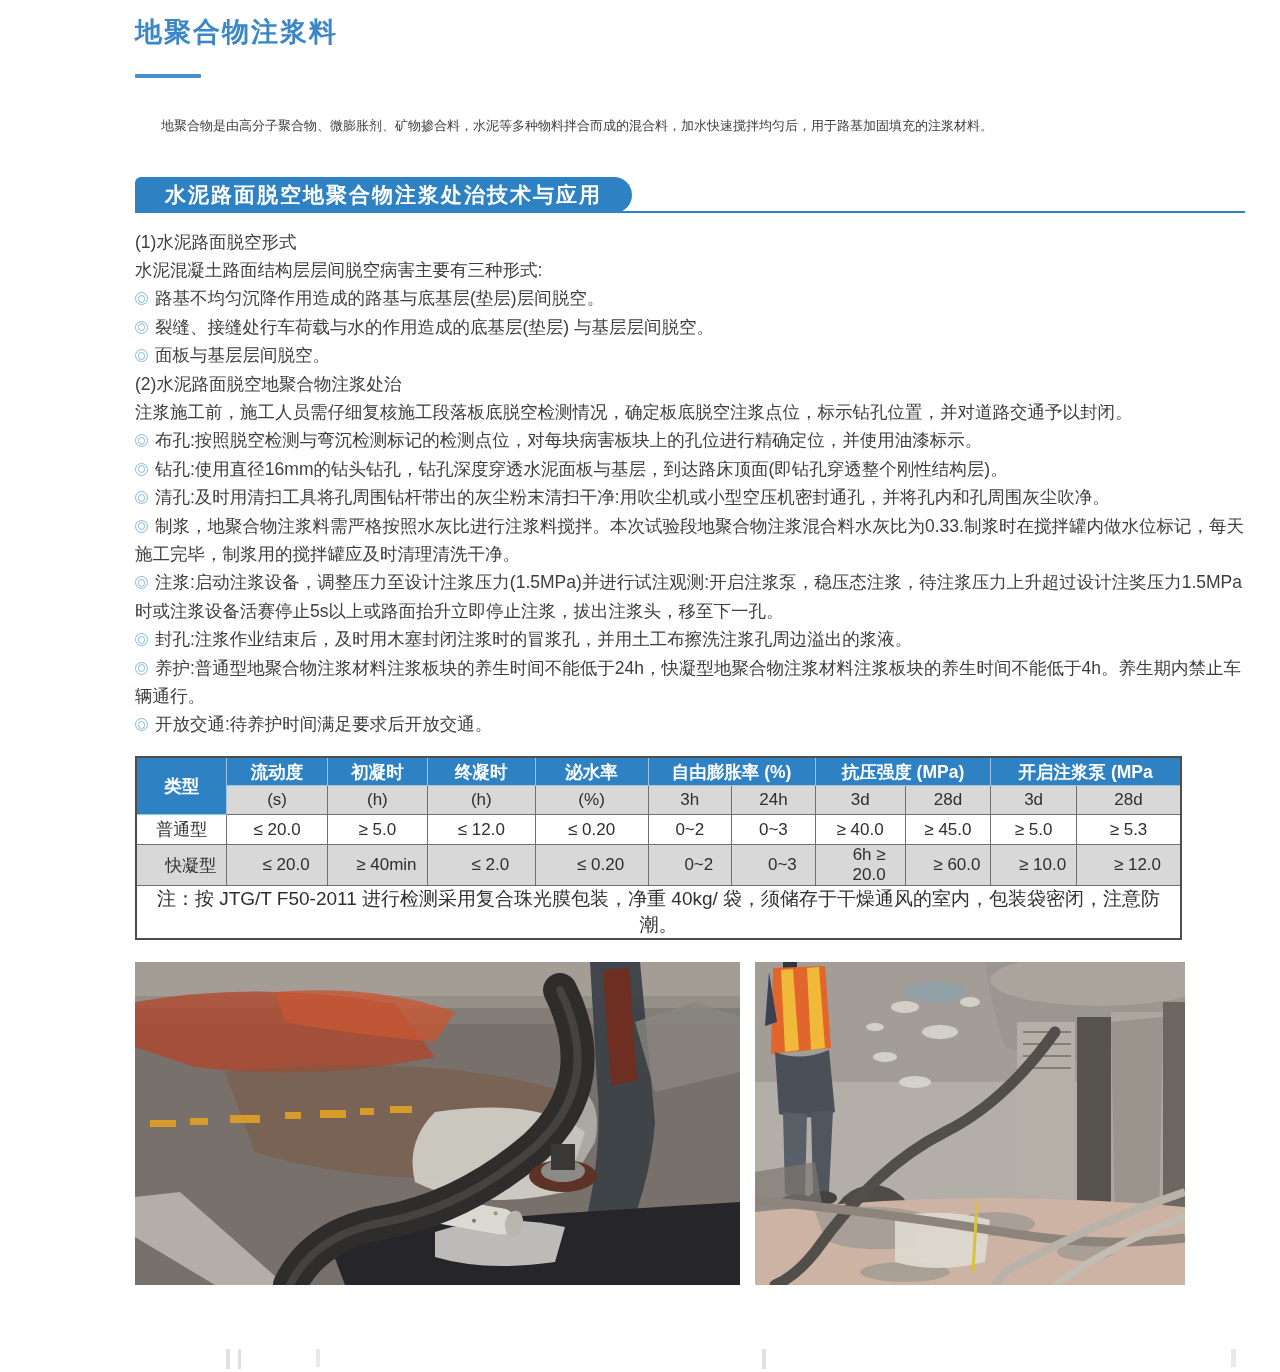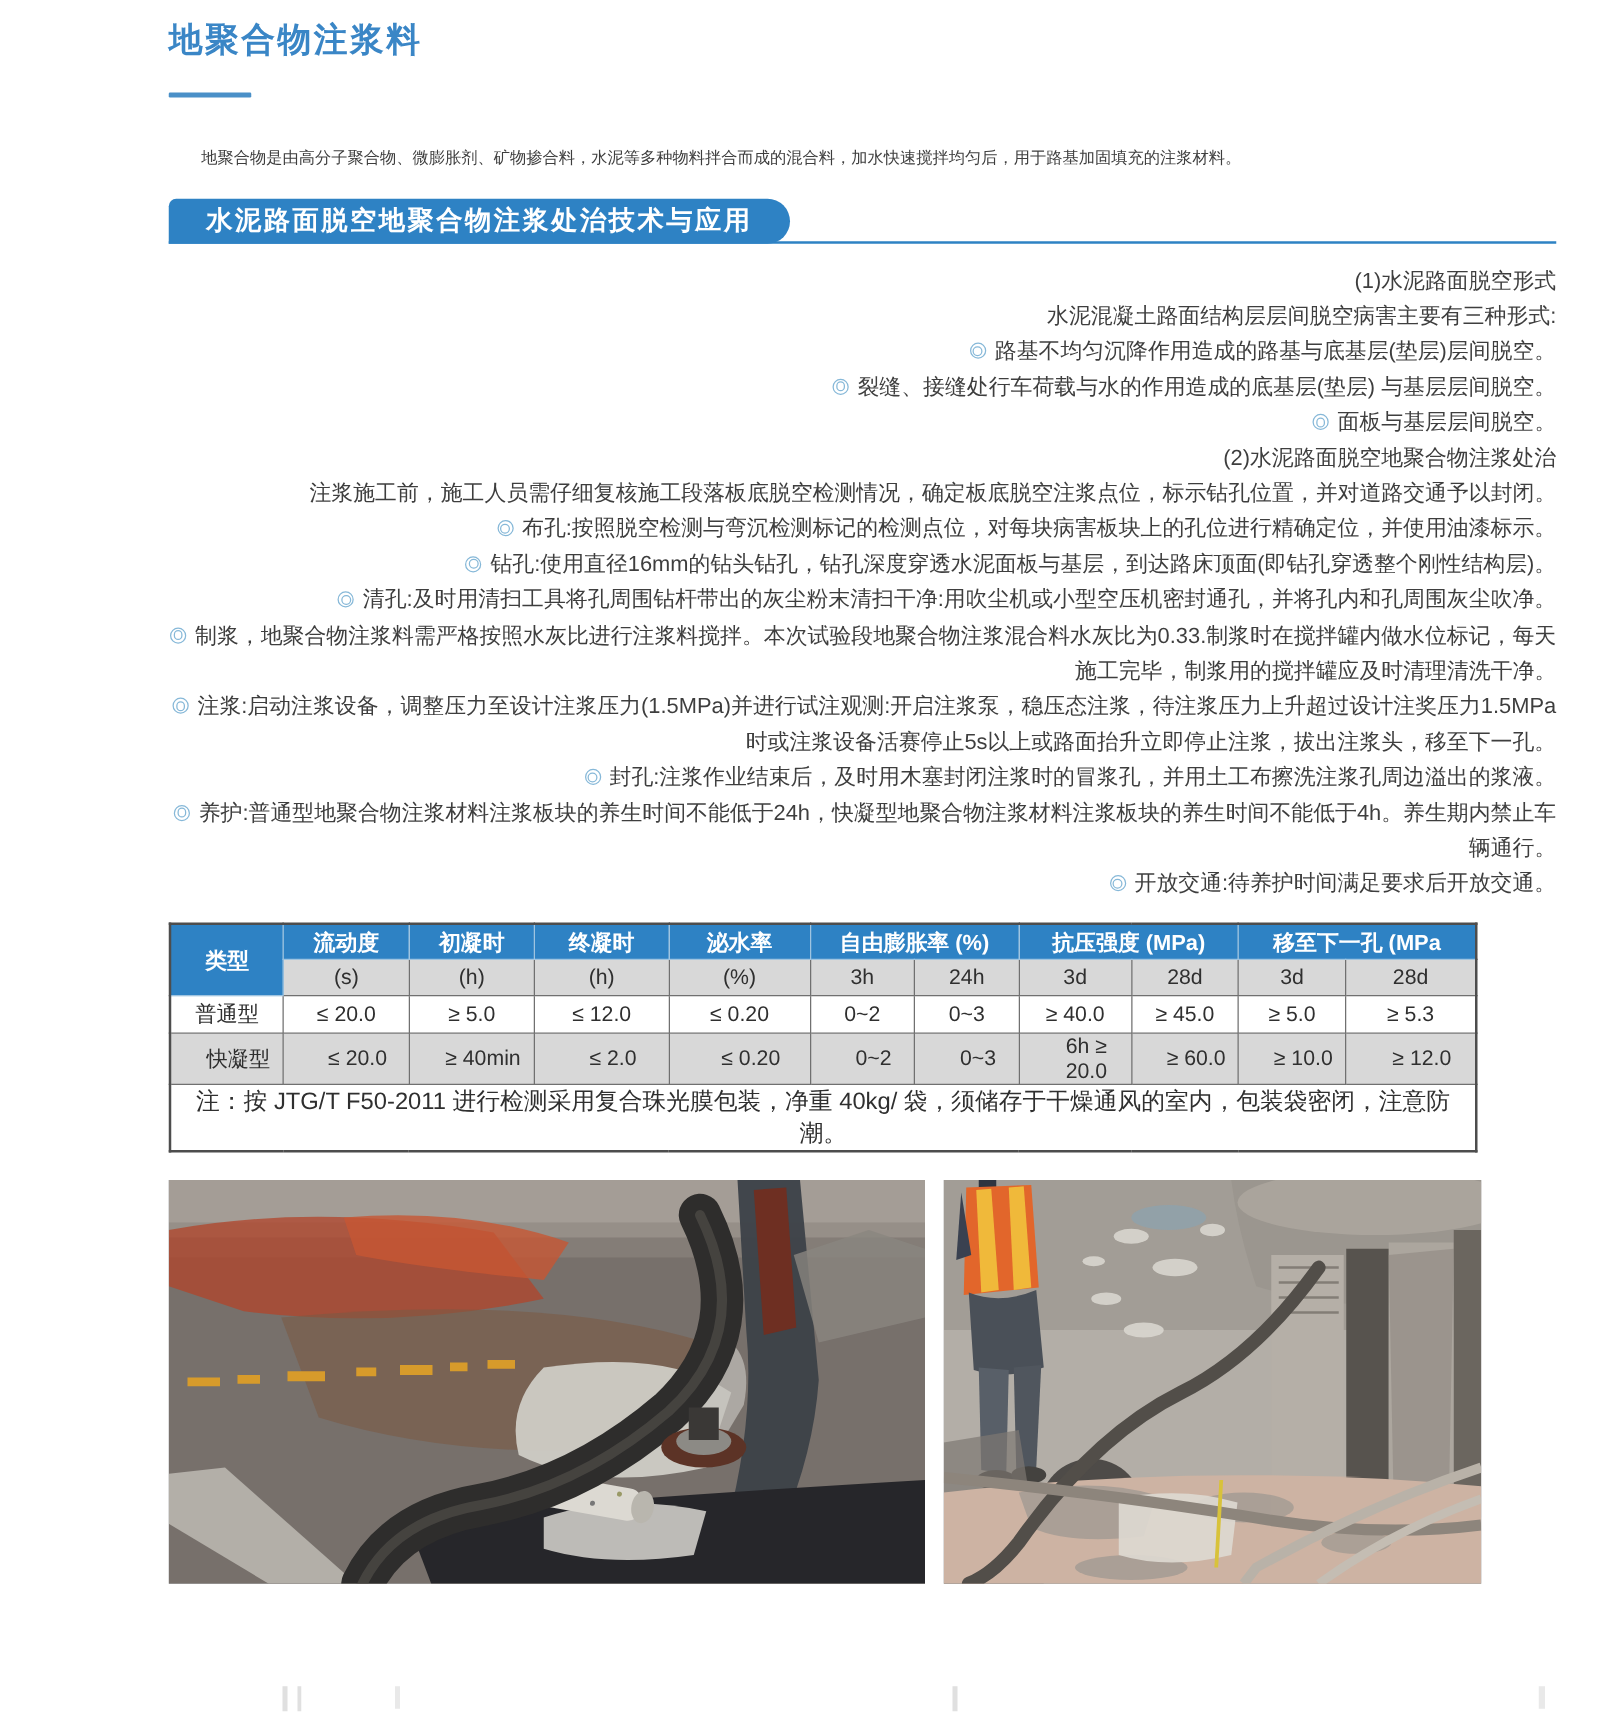--- a/index.html
+++ b/index.html
@@ -7,27 +7,27 @@
     --tgray:#d8d8d8; --tborder:#707070;
   }
   *{box-sizing:border-box;margin:0;padding:0;}
   html,body{width:1280px;height:1372px;overflow:hidden;background:#ffffff;
     font-family:"Liberation Sans","DejaVu Sans",sans-serif;}
   .page{position:relative;width:1148px;height:1372px;}
   .content{position:absolute;left:135px;top:0;width:1110px;}
   .page-title{margin-top:14px;font-size:27px;font-weight:bold;color:var(--title);letter-spacing:2px;}
   .title-underline{width:66px;height:4px;background:#4a90c8;margin-top:24px;border-radius:1px;}
   .intro{margin-top:34px;font-size:13px;color:var(--text);line-height:28.5px;text-indent:2em;}
-  .banner-row{position:relative;margin-top:18px;height:36px;}
+  .banner-row{position:relative;margin-top:36px;height:36px;}
   .banner-row::after{content:'';position:absolute;left:0;right:0;bottom:0;height:2px;background:var(--accent);}
   .banner-tab{position:relative;z-index:2;display:inline-block;height:36px;line-height:36px;
     padding:0 30px;background:var(--accent);color:#fff;font-size:21px;font-weight:bold;
     letter-spacing:2px;border-radius:6px 18px 18px 0;}
   .body-lines{margin-top:15px;}
-  .body-lines p{font-size:17.5px;color:var(--text);line-height:28.4px;text-align:right;}
+  .body-lines p{font-size:17.5px;color:var(--text);line-height:28.4px;}
   .bullet{display:inline-block;width:13px;height:13px;border:1.6px solid var(--bullet);
     border-radius:50%;position:relative;margin-right:7px;vertical-align:-1px;}
   .bullet::after{content:'';position:absolute;inset:1.6px;border:1.6px solid var(--bullet);border-radius:50%;}
   table.spec{margin-top:17px;width:1047px;border-collapse:collapse;border:2px solid #4d4d4d;
     font-size:17px;color:#2f2f2f;table-layout:fixed;}
   table.spec th,table.spec td{border:1px solid var(--tborder);text-align:center;padding:0 2px;}
   tr.h1 th{background:var(--accent);color:#fff;font-weight:bold;height:29px;font-size:17.5px;border-color:#9fc4e0;border-top-color:#4d4d4d;}
   th.type-head{border-color:var(--tborder);}
   tr.h2 th{background:var(--tgray);font-weight:normal;height:29px;}
   tr.r1 td{background:#ffffff;height:30px;}
@@ -91,21 +91,21 @@
       </colgroup>
       <tbody>
           <tr class="h1">
         <th class="type-head" rowspan="2" style="background:var(--accent);color:#fff;">类型</th>
         <th>流动度</th>
         <th>初凝时</th>
         <th>终凝时</th>
         <th>泌水率</th>
         <th colspan="2">自由膨胀率 (%)</th>
         <th colspan="2">抗压强度 (MPa)</th>
-        <th colspan="2">移至下一孔 (MPa</th>
+        <th colspan="2">开启注浆泵 (MPa</th>
       </tr>
       <tr class="h2">
         <th>(s)</th>
         <th>(h)</th>
         <th>(h)</th>
         <th>(%)</th>
         <th>3h</th>
         <th>24h</th>
         <th>3d</th>
         <th>28d</th>

